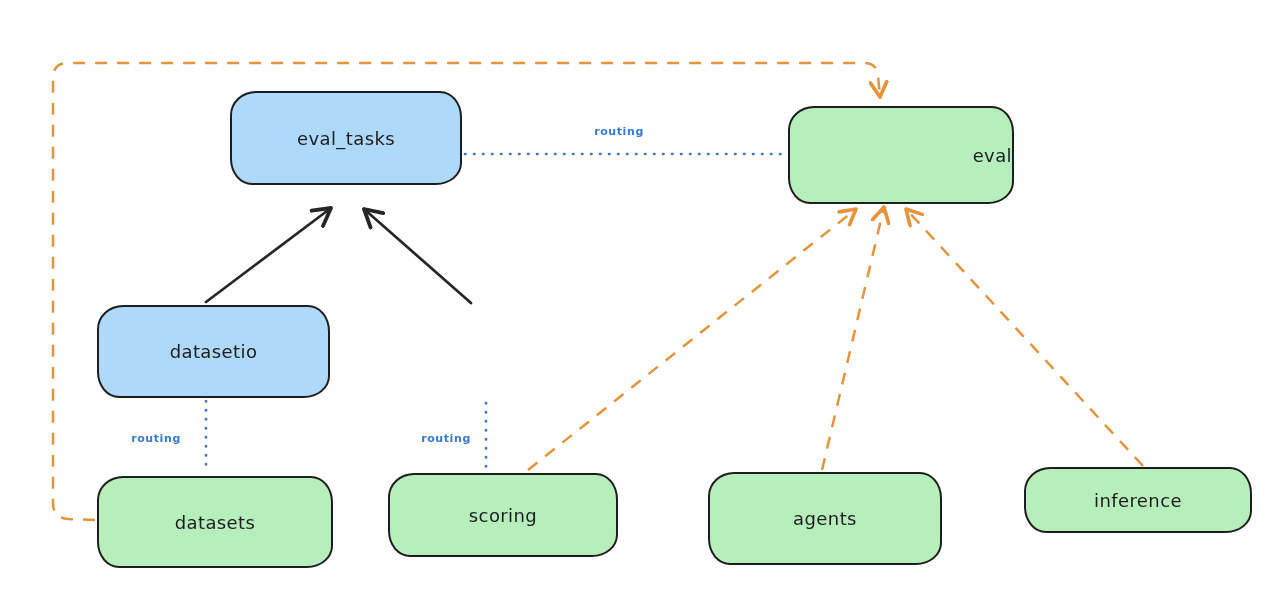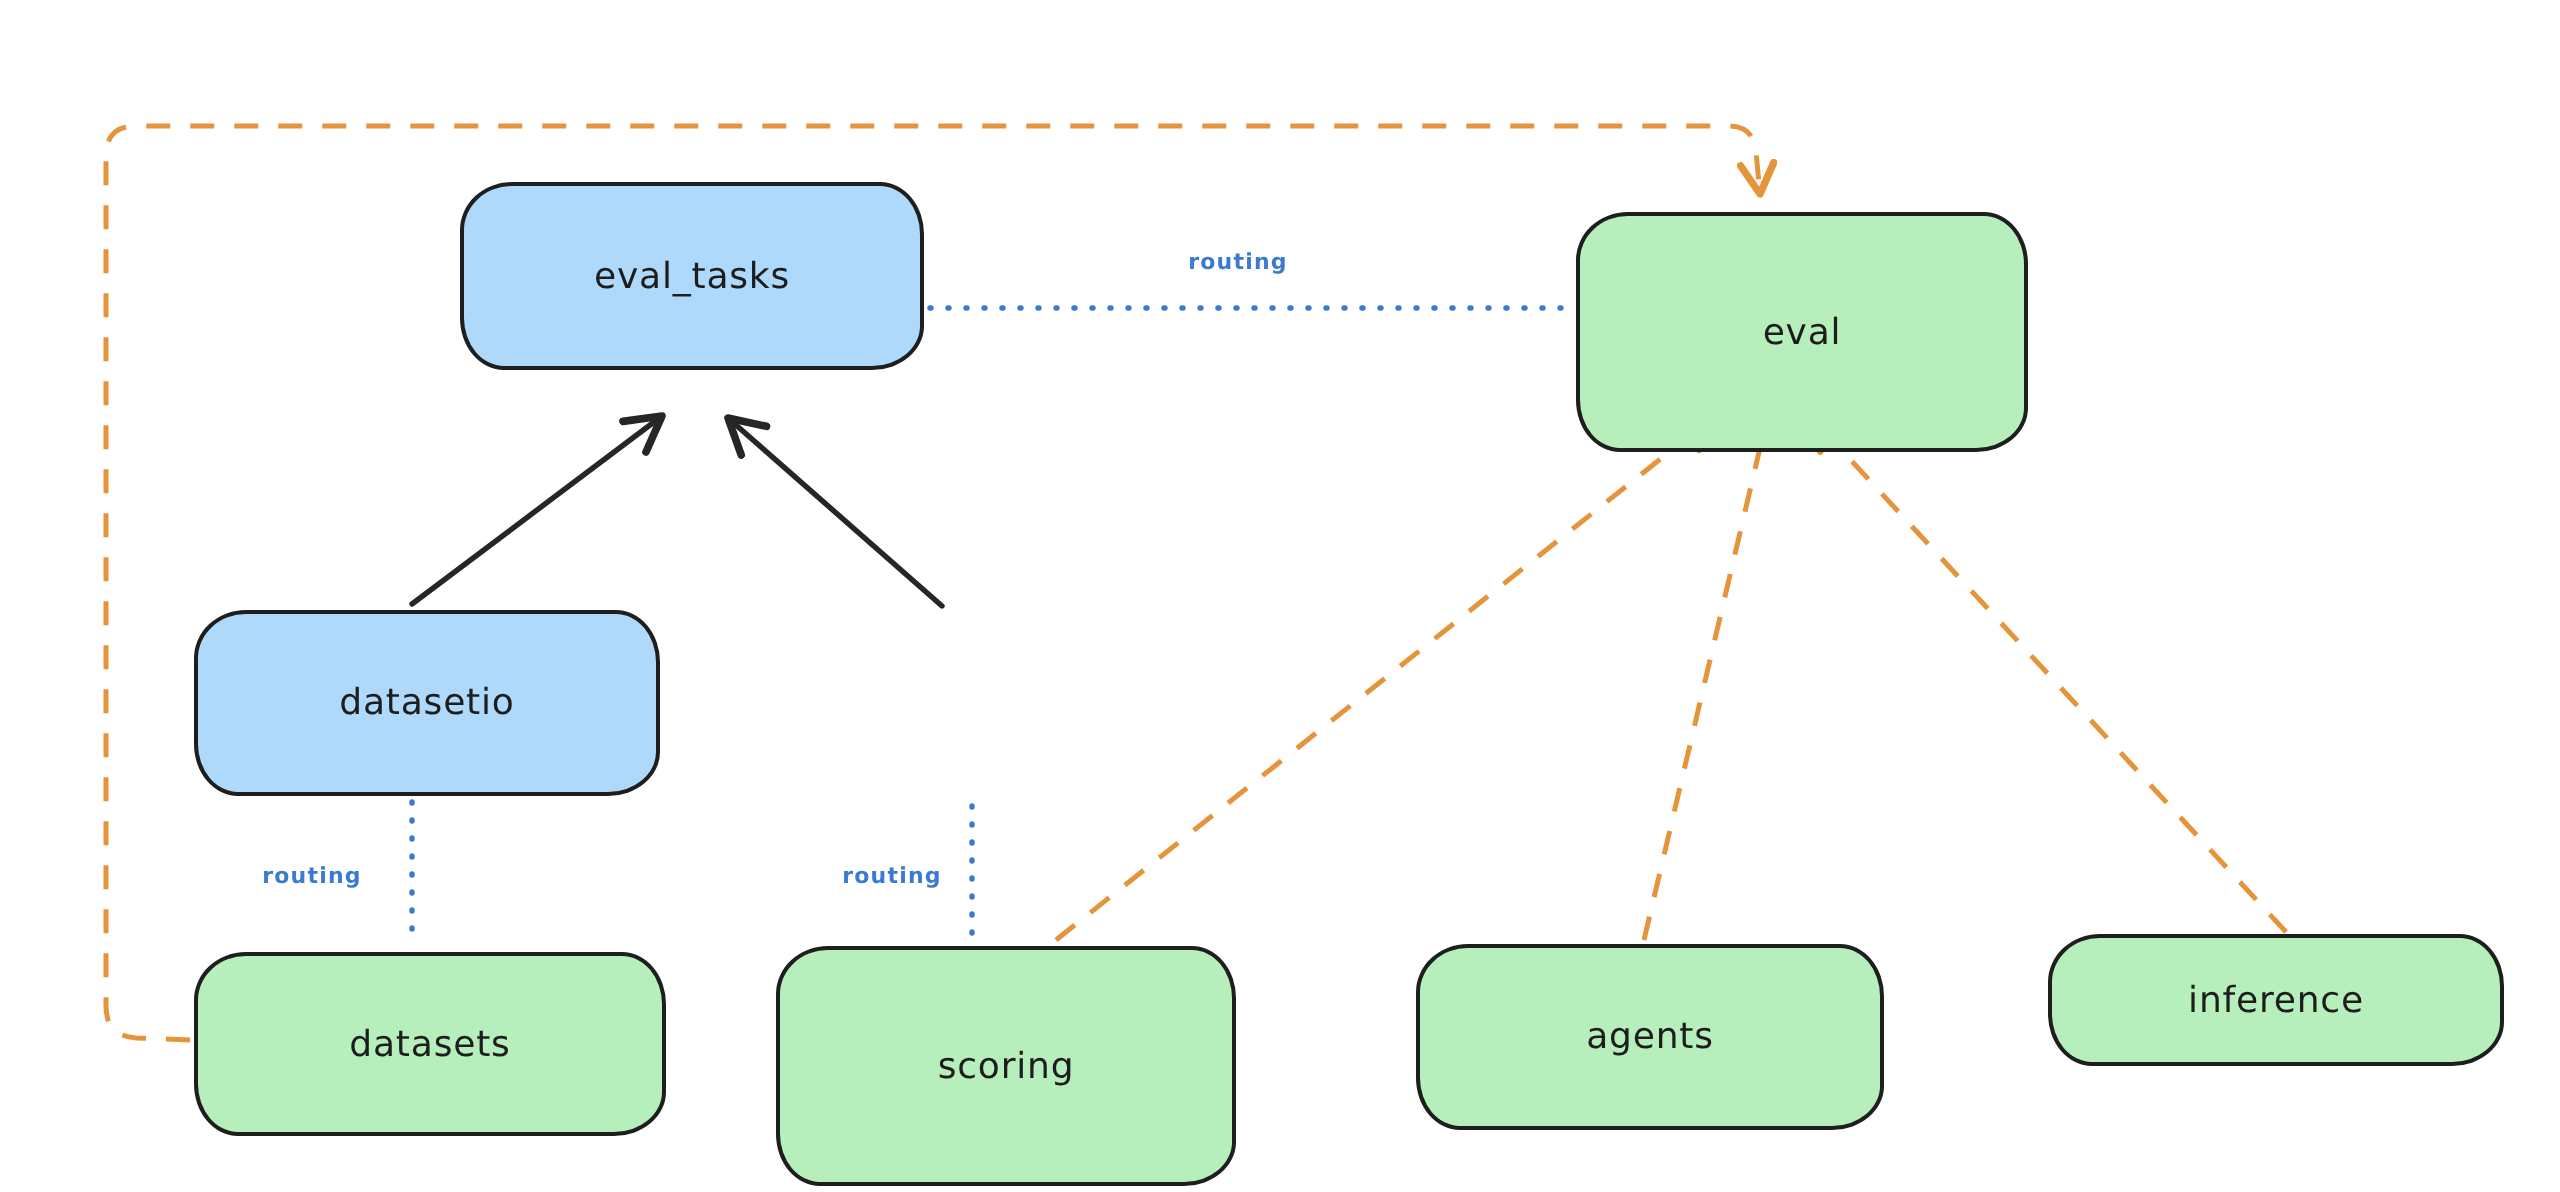--- a/index.html
+++ b/index.html
@@ -95,34 +95,34 @@
     <path class="edge-dep" d="M95,520 L68,519 Q53,518 53,503 L53,78 Q53,63 68,63 L864,63 Q877,63 878,76 L880,97" marker-end="url(#arrow-orange)"></path>
     <path class="edge-dep" d="M528,470 L856,209" marker-end="url(#arrow-orange)"></path>
     <path class="edge-dep" d="M822,470 L884,207" marker-end="url(#arrow-orange)"></path>
     <path class="edge-dep" d="M1143,466 L906,209" marker-end="url(#arrow-orange)"></path>
   </svg>
 
   <div class="node registry" style="left:230px; top:91px; width:232px; height:94px;">
     <span>eval_tasks</span>
   </div>
 
-  <div class="node provider" style="left:788px; top:106px; width:226px; height:120px;">
+  <div class="node provider" style="left:788px; top:106px; width:226px; height:98px;justify-content:flex-end;">
     <span>eval</span>
   </div>
 
   <div class="node registry" style="left:97px; top:305px; width:233px; height:93px;">
     <span>datasetio</span>
   </div>
 
 
   <div class="node provider" style="left:97px; top:476px; width:236px; height:92px;">
     <span>datasets</span>
   </div>
 
-  <div class="node provider" style="left:388px; top:473px; width:230px; height:120px;">
+  <div class="node provider" style="left:388px; top:473px; width:230px; height:84px;">
     <span>scoring</span>
   </div>
 
   <div class="node provider" style="left:708px; top:472px; width:234px; height:93px;">
     <span>agents</span>
   </div>
 
   <div class="node provider" style="left:1024px; top:467px; width:228px; height:66px;">
     <span>inference</span>
   </div>

